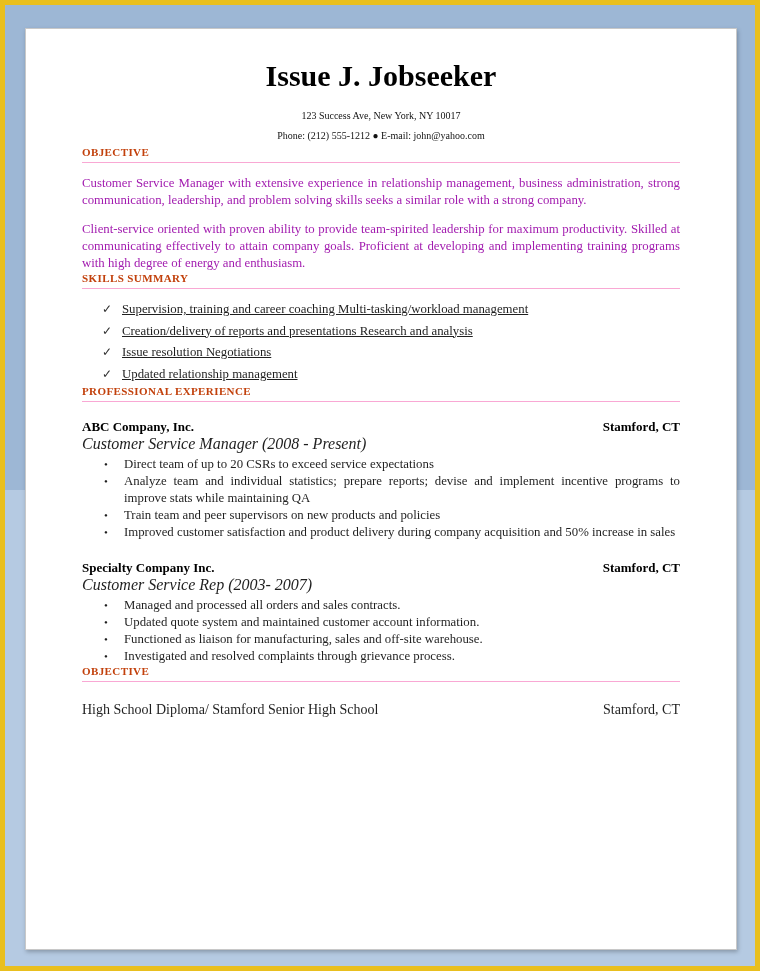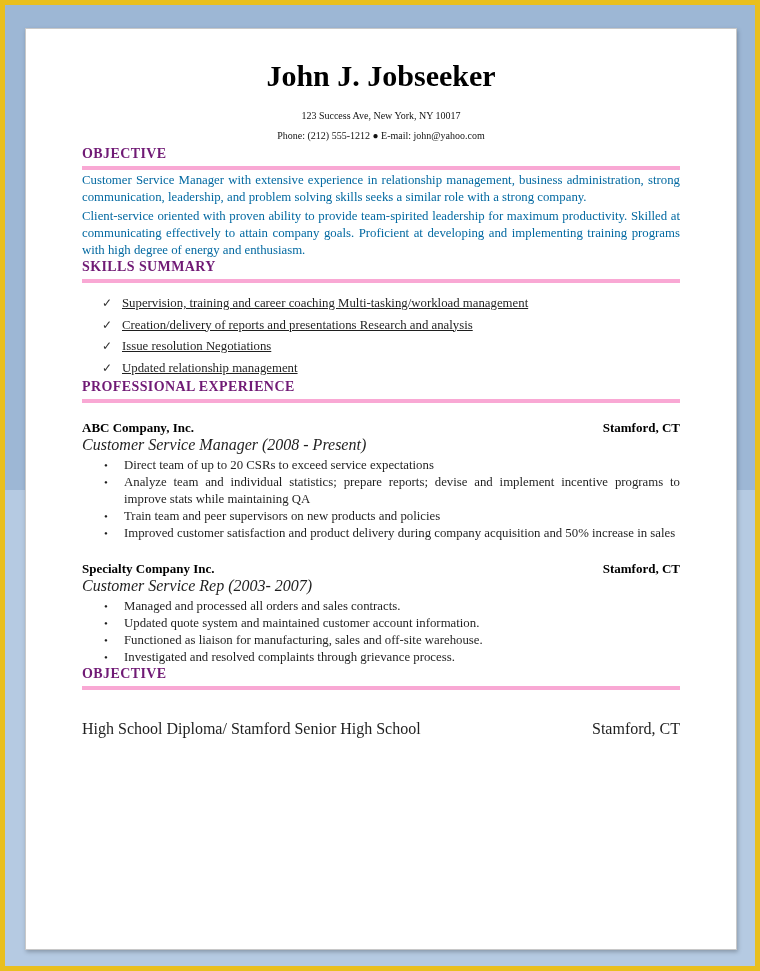--- a/index.html
+++ b/index.html
@@ -33,38 +33,38 @@
     font-weight:bold;
     color:#000;
   }
   .addr{
     font-size:10px;
     line-height:20px;
     color:#111;
   }
   h2.sec{
     margin:0;
-    font-size:14px;
+    font-size:11px;
     font-weight:bold;
     letter-spacing:0.4px;
-    color:#701a75;
+    color:#c2410c;
     padding-bottom:4px;
-    border-bottom:4px solid #f9a8d4;
+    border-bottom:1px solid #f9a8d4;
   }
   .mt-obj{margin-top:36px;}
   .mt-career{margin-top:20px;}
   .mt-skills{margin-top:18px;}
   .mt-exp{margin-top:24px;}
   .mt-edu{margin-top:22px;}
   p.para{
-    margin:2px 0 0 0;
+    margin:12px 0 0 0;
     font-size:12.8px;
     line-height:17px;
     text-align:justify;
-    color:#0369a1;
+    color:#a21caf;
   }
   .check-list{margin-top:10px;}
   .check-item{
     display:flex;
     line-height:21.5px;
     font-size:12.8px;
   }
   .check-mark{
     flex:0 0 20px;
     margin-left:20px;
@@ -94,35 +94,35 @@
     line-height:17px;
   }
   .bullet-dot{
     flex:0 0 20px;
     margin-left:22px;
     text-align:left;
     font-size:11px;
   }
   .bullet-text{flex:1;text-align:justify;}
   .edu-row{
-    margin-top:30px;
+    margin-top:19px;
     display:flex;
     justify-content:space-between;
-    font-size:16px;
+    font-size:14px;
     line-height:17px;
   }
 </style>
 </head>
 <body>
 
 <div class="blue-frame">
   <div class="page">
 
     <header class="header">
-      <h1>John J. Jobseeker</h1>
+      <h1>Issue J. Jobseeker</h1>
       <div class="addr">123 Success Ave, New York, NY 10017</div>
       <div class="addr">Phone: (212) 555-1212 ● E-mail: john@yahoo.com</div>
     </header>
 
     <section>
       <h2 class="sec mt-obj">OBJECTIVE</h2>
       <p class="para">Customer Service Manager with extensive experience in relationship management, business administration, strong communication, leadership, and problem solving skills seeks a similar role with a strong company.</p>
     </section>
 
     <section>

